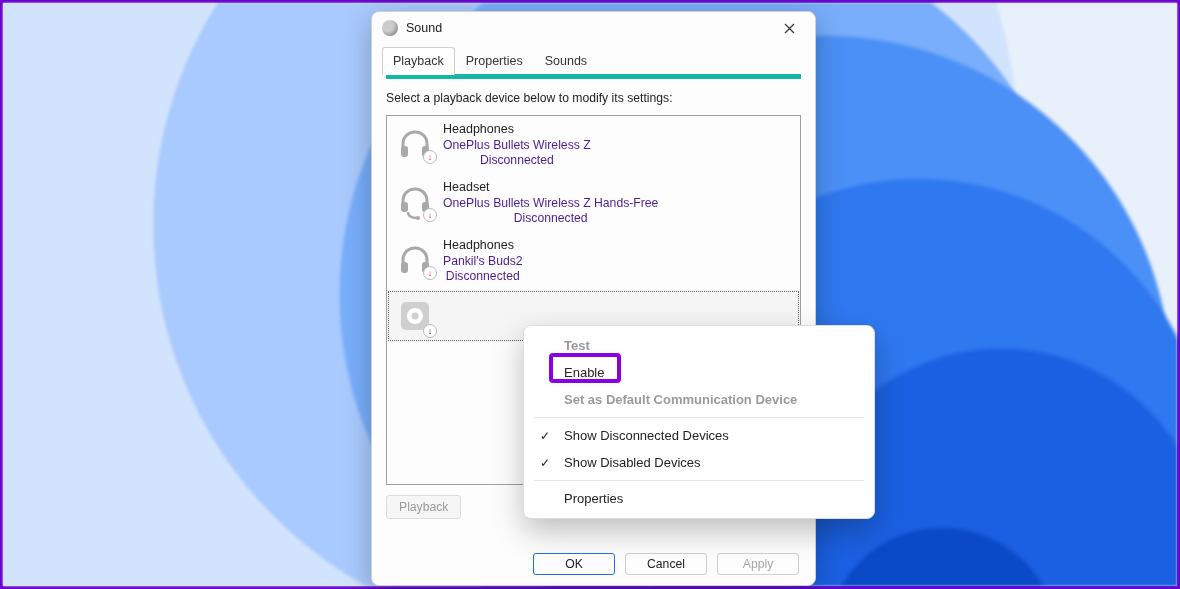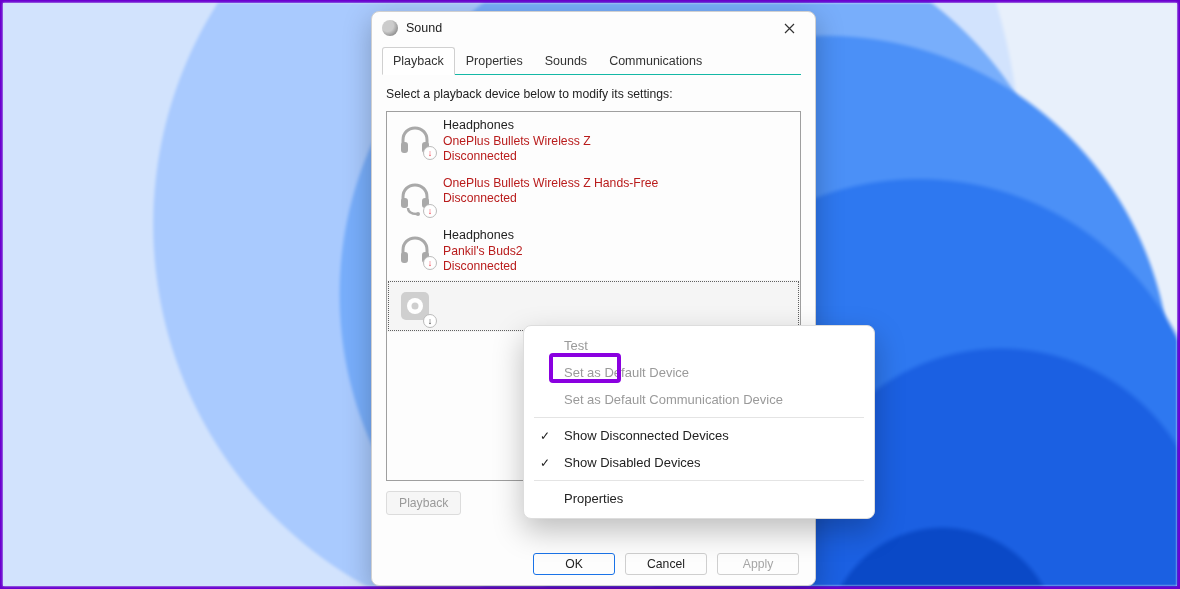--- a/index.html
+++ b/index.html
@@ -27,46 +27,46 @@
     background:#fdfdfd; border:1px solid #d0d0d0; border-radius:8px;
     box-shadow:0 8px 28px rgba(0,0,0,.25);
   }
   .titlebar { display:flex; align-items:center; height:32px; padding:0 6px 0 10px; }
   .titlebar .ticon { width:16px; height:16px; border-radius:50%; background:radial-gradient(circle at 35% 35%, #ccc 0 40%, #888 80%); margin-right:8px; }
   .title { font-size:12.5px; color:#222; flex:1; }
   .close { width:40px; height:28px; display:flex; align-items:center; justify-content:center; border-radius:4px; color:#333; }
   .tabs { display:flex; padding:0 10px; margin-top:2px; font-size:12.5px; }
   .tab { padding:6px 10px; color:#333; border:1px solid transparent; position:relative; top:1px; }
   .tab.active { border-color:#d0d0d0; border-bottom-color:#fff; background:#fff; border-radius:3px 3px 0 0; }
-  .body { margin:0 14px 0 14px; border-top:1px solid #14b8a6; padding-top:10px; }
+  .body { margin:0 14px 0 14px; border-top:5px solid #14b8a6; padding-top:10px; }
   .prompt { font-size:12.2px; color:#222; margin:2px 0 10px; }
   .list { border:1px solid #9f9f9f; height:370px; padding:0; }
   .row { display:flex; padding:6px 8px; gap:8px; }
   .row.sel { outline:1px dotted #606060; outline-offset:-2px; background:#f5f5f5; }
   .icn { width:40px; height:40px; position:relative; flex-shrink:0; }
   .badge { position:absolute; right:-2px; bottom:-2px; width:14px; height:14px; border-radius:50%; background:#fff; border:1px solid #bbb; display:flex; align-items:center; justify-content:center; font-size:9px; font-weight:bold; }
   .badge.red { color:#e23; }
   .badge.dk  { color:#222; }
   .meta { display:flex; flex-direction:column; line-height:1.25; }
   .dname { font-size:12.5px; color:#222; }
-  .ddesc, .dstat { font-size:12.2px; color:#b91c1c; }
+  .ddesc, .dstat { font-size:12.2px; color:#4c1d95;text-align:center; }
   .configure { margin:10px 0 0 0; }
   .cfgbtn { font-size:12.2px; color:#9a9a9a; background:#f6f6f6; border:1px solid #dcdcdc; padding:4px 12px; border-radius:3px; display:inline-block; }
   .dlgbtns { position:absolute; bottom:10px; right:0; left:0; display:flex; justify-content:flex-end; gap:10px; padding:0 16px; }
   .btn { font-size:12.2px; padding:3px 0; width:82px; text-align:center; border:1px solid #cfcfcf; background:#fdfdfd; border-radius:3px; color:#222; }
   .btn.def { border-color:#1a73e8; }
   .btn.dis { color:#a6a6a6; }
   
   .ctx {
     position:absolute; left:520px; top:322px; width:352px;
     background:#fff; border:1px solid #ddd; border-radius:8px;
     box-shadow:0 12px 30px rgba(0,0,0,.25); padding:6px 4px;
   }
   .mi { display:flex; align-items:center; font-size:13px; color:#222; padding:6px 14px 6px 36px; border-radius:4px; position:relative; }
-  .mi.dis { color:#9a9a9a; }
+  .mi.dis { color:#9a9a9a;font-weight:bold; }
   .mi.check::before { content:"✓"; position:absolute; left:12px; font-size:12px; color:#222; }
   .sep { height:1px; background:#e4e4e4; margin:4px 6px; }
   .hl {
     position:absolute; border:4px solid #8a00e0; border-radius:4px;
     left:546px; top:350px; width:72px; height:30px; pointer-events:none;
   }
   
   .icn svg { width:40px; height:40px; }
 </style>
 </head>
@@ -83,21 +83,20 @@
         <svg width="11" height="11" viewBox="0 0 11 11">
             <path d="M1 1l9 9M10 1l-9 9" stroke="#333" stroke-width="1.2" fill="none"></path>
           </svg>
       </div>
     </div>
 
     <div class="tabs">
       <div class="tab active">Playback</div>
       <div class="tab">Properties</div>
       <div class="tab">Sounds</div>
-      <div class="tab">Communications</div>
     </div>
 
     <div class="body">
       <div class="prompt">Select a playback device below to modify its settings:</div>
       <div class="list">
 
         <div class="row">
           <div class="icn">
             <svg viewBox="0 0 40 40">
                 <path d="M8 28v-6c0-7 5-12 12-12s12 5 12 12v6" fill="none" stroke="#a9a9a9" stroke-width="3"></path>
@@ -118,20 +117,21 @@
             <svg viewBox="0 0 40 40">
                 <path d="M8 26v-5c0-7 5-12 12-12s12 5 12 12v5" fill="none" stroke="#a9a9a9" stroke-width="3"></path>
                 <rect x="6" y="22" width="7" height="10" rx="3" fill="#a9a9a9"></rect>
                 <rect x="27" y="22" width="7" height="10" rx="3" fill="#a9a9a9"></rect>
                 <path d="M13 32q0 6 9 6" fill="none" stroke="#a9a9a9" stroke-width="2.5"></path>
                 <circle cx="23" cy="38" r="2" fill="#a9a9a9"></circle>
               </svg>
             <div class="badge red">↓</div>
           </div>
           <div class="meta">
+            <span class="dname">Headset</span>
             <span class="ddesc">OnePlus Bullets Wireless Z Hands-Free</span>
             <span class="dstat">Disconnected</span>
           </div>
         </div>
 
         <div class="row">
           <div class="icn">
             <svg viewBox="0 0 40 40">
                 <path d="M8 28v-6c0-7 5-12 12-12s12 5 12 12v6" fill="none" stroke="#a9a9a9" stroke-width="3"></path>
                 <rect x="6" y="24" width="7" height="11" rx="3" fill="#a9a9a9"></rect>
@@ -166,21 +166,21 @@
 
     <div class="dlgbtns">
       <div class="btn def">OK</div>
       <div class="btn">Cancel</div>
       <div class="btn dis">Apply</div>
     </div>
   </div>
 
   <div class="ctx">
     <div class="mi dis">Test</div>
-    <div class="mi dis">Set as Default Device</div>
+    <div class="mi">Enable</div>
     <div class="mi dis">Set as Default Communication Device</div>
     <div class="sep"></div>
     <div class="mi check">Show Disconnected Devices</div>
     <div class="mi check">Show Disabled Devices</div>
     <div class="sep"></div>
     <div class="mi">Properties</div>
   </div>
 
   <div class="hl"></div>
 </div>

